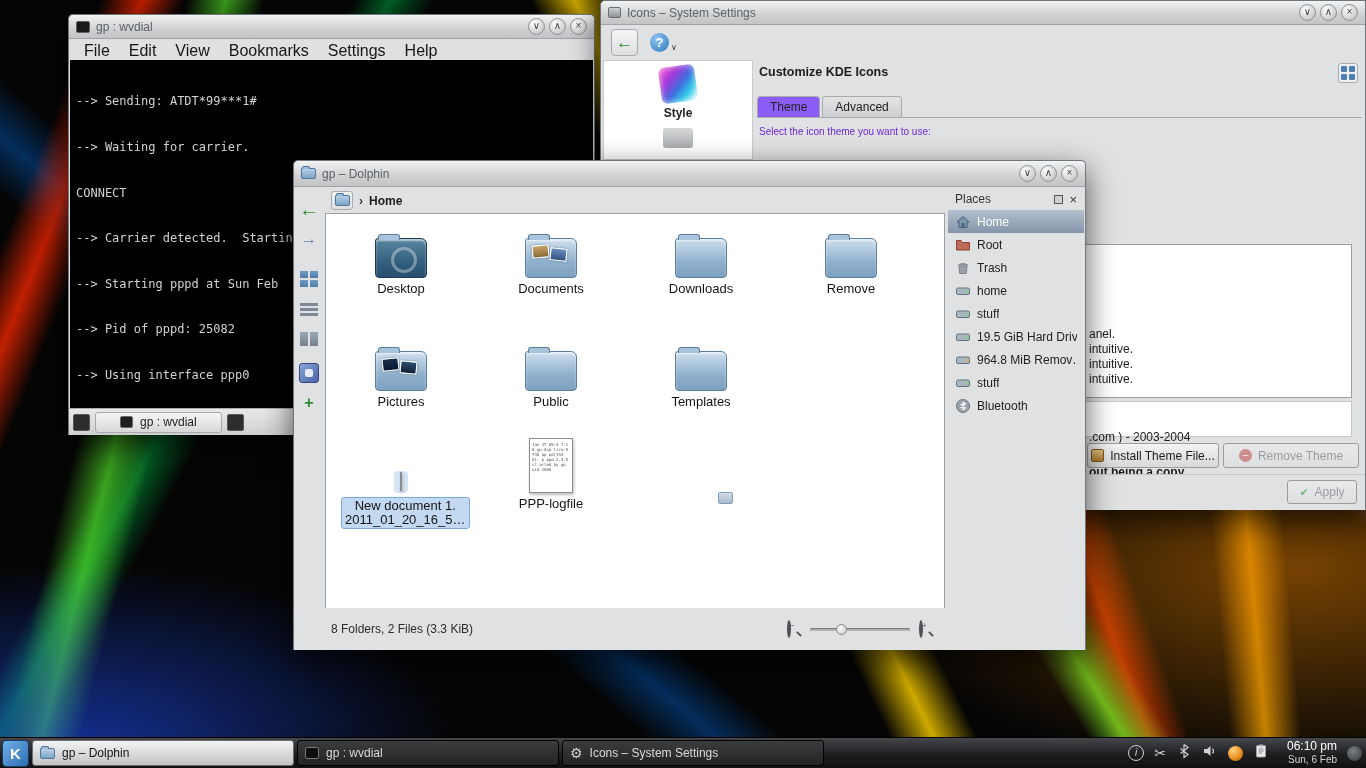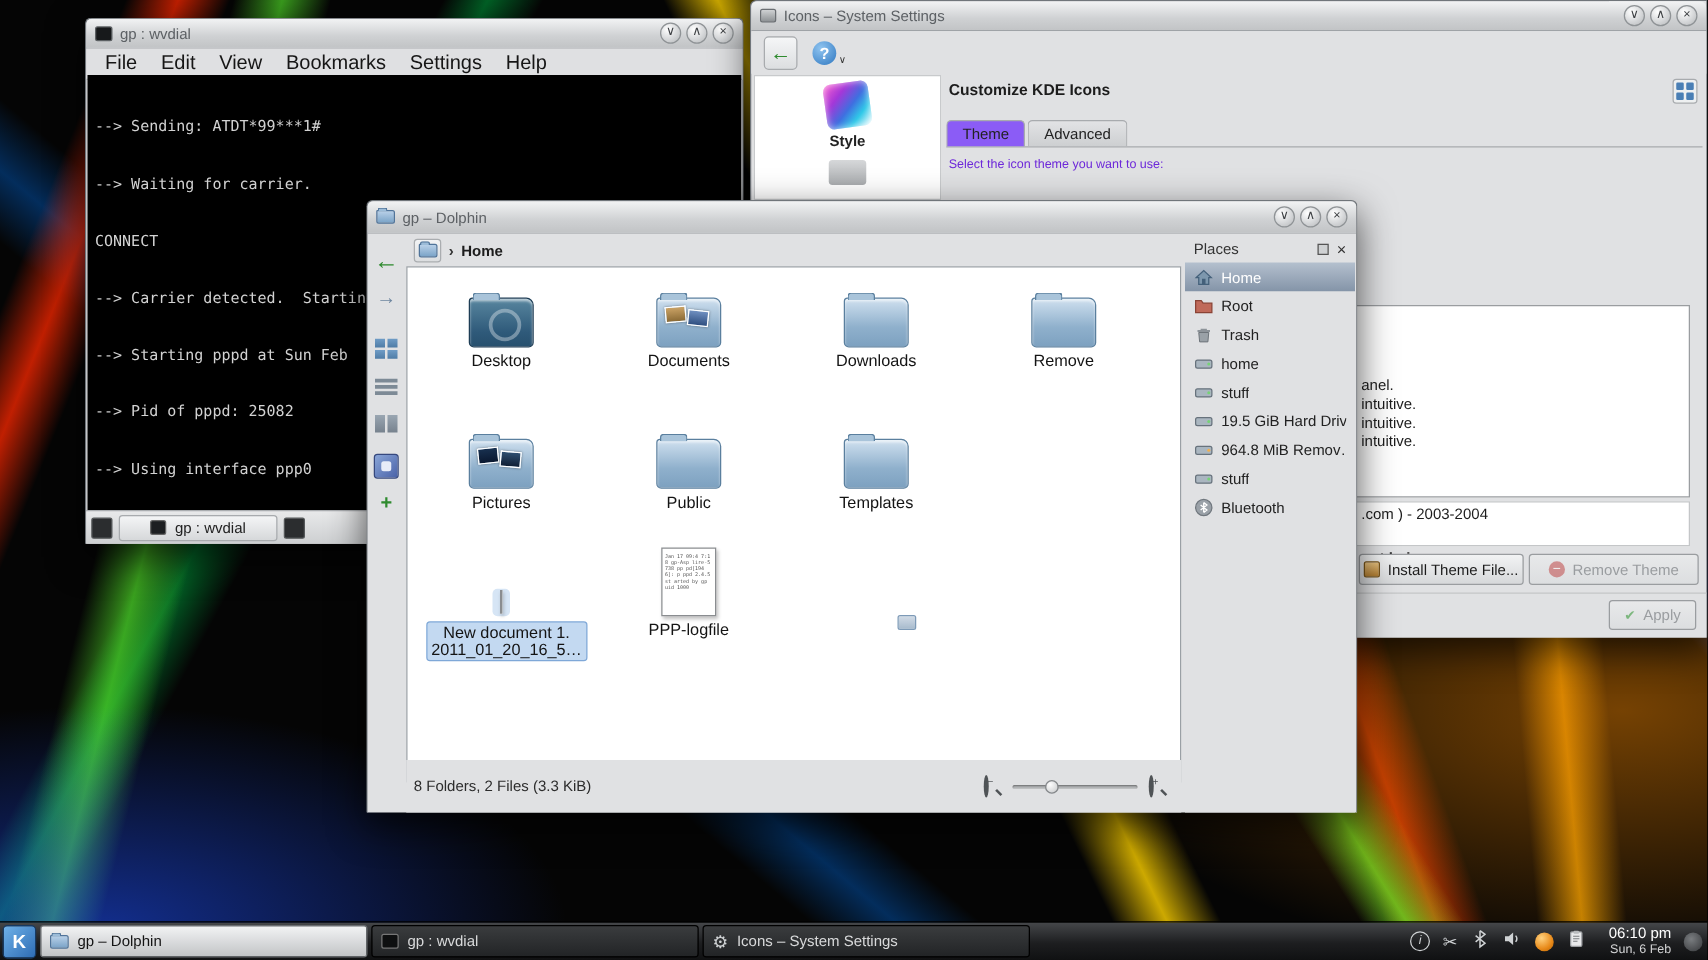--- a/index.html
+++ b/index.html
@@ -70,21 +70,21 @@
 .ss-side-partial{margin:8px auto 0;width:30px;height:20px;background:linear-gradient(#cfd1d3,#9a9da0);border-radius:3px;opacity:.85;}
 .ss-main{position:absolute;left:154px;top:58px;right:3px;bottom:37px;}
 .ss-heading{position:absolute;left:4px;top:6px;font-size:12.5px;font-weight:bold;color:#1c1c1c;}
 .ss-tabs{position:absolute;left:2px;top:37px;right:0;height:22px;display:flex;gap:2px;align-items:flex-end;border-bottom:1px solid #a8abae;}
 .ss-tab{padding:3px 12px 3px;font-size:12px;color:#222;border:1px solid #a8abae;border-bottom:none;
  border-radius:4px 4px 0 0;background:linear-gradient(#e2e3e5,#cdcfd1);}
 .ss-tab.active{background:#8b5cf6;}
 .ss-instruction{position:absolute;left:4px;top:67px;font-size:10px;color:#6d28d9;}
 .ss-list{position:absolute;left:4px;top:185px;right:10px;height:154px;background:#fff;border:1px solid #9a9da0;}
 .ss-desc{position:absolute;left:4px;top:342px;right:10px;height:36px;background:#fff;border:1px solid #c4c6c8;}
-.frag{position:absolute;left:334px;font-size:12px;color:#1c1c1c;}
+.frag{position:absolute;left:334px;font-size:12px;color:#1c1c1c;margin-top:26px;}
 .f0{top:242px;}.f1{top:257px;}.f2{top:272px;}.f3{top:287px;}
 .d0{top:345px;}.d1{top:380px;font-weight:bold;}
 .ss-btn{position:absolute;display:flex;align-items:center;justify-content:center;gap:6px;
  font-size:12px;color:#1c1c1c;border:1px solid #9a9da0;border-radius:3px;
  background:linear-gradient(#f2f3f4,#d6d8da);}
 .btn-install{left:332px;top:384px;width:132px;height:25px;}
 .btn-remove{left:468px;top:384px;width:136px;height:25px;}
 .btn-apply{right:8px;bottom:6px;width:70px;height:24px;position:absolute;}
 .ss-btn.disabled{color:#9a9da0;background:linear-gradient(#e8e9ea,#dcdee0);}
 .install-ico{width:13px;height:13px;background:linear-gradient(#e8c27f,#b07c30);border:1px solid #7a5518;border-radius:2px;}

